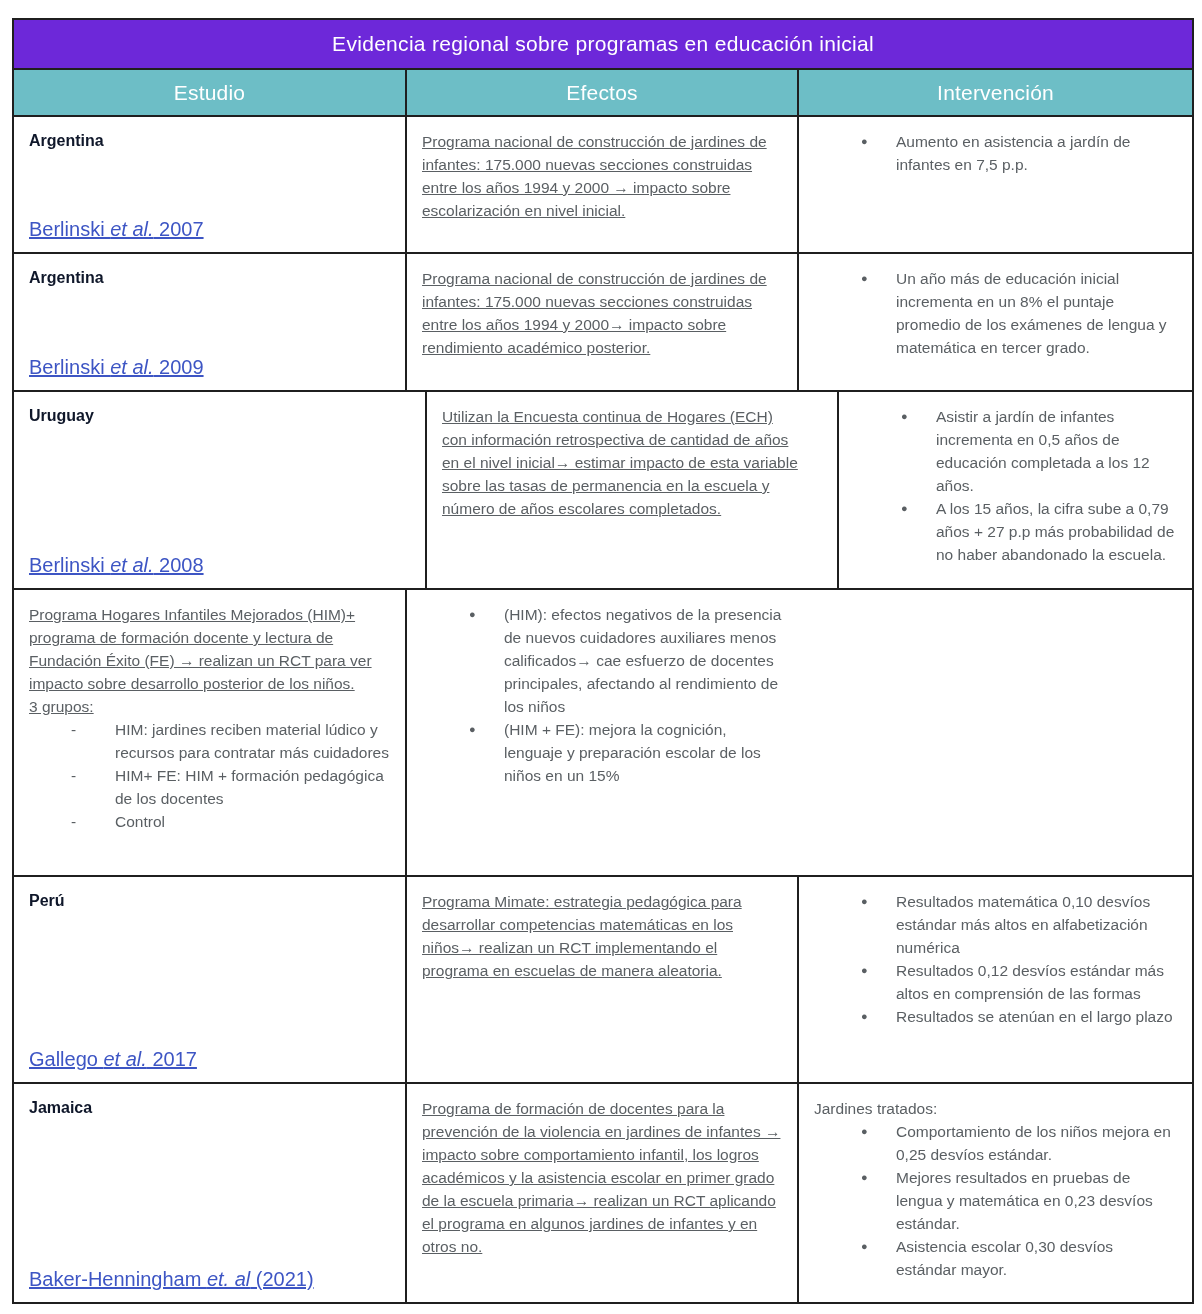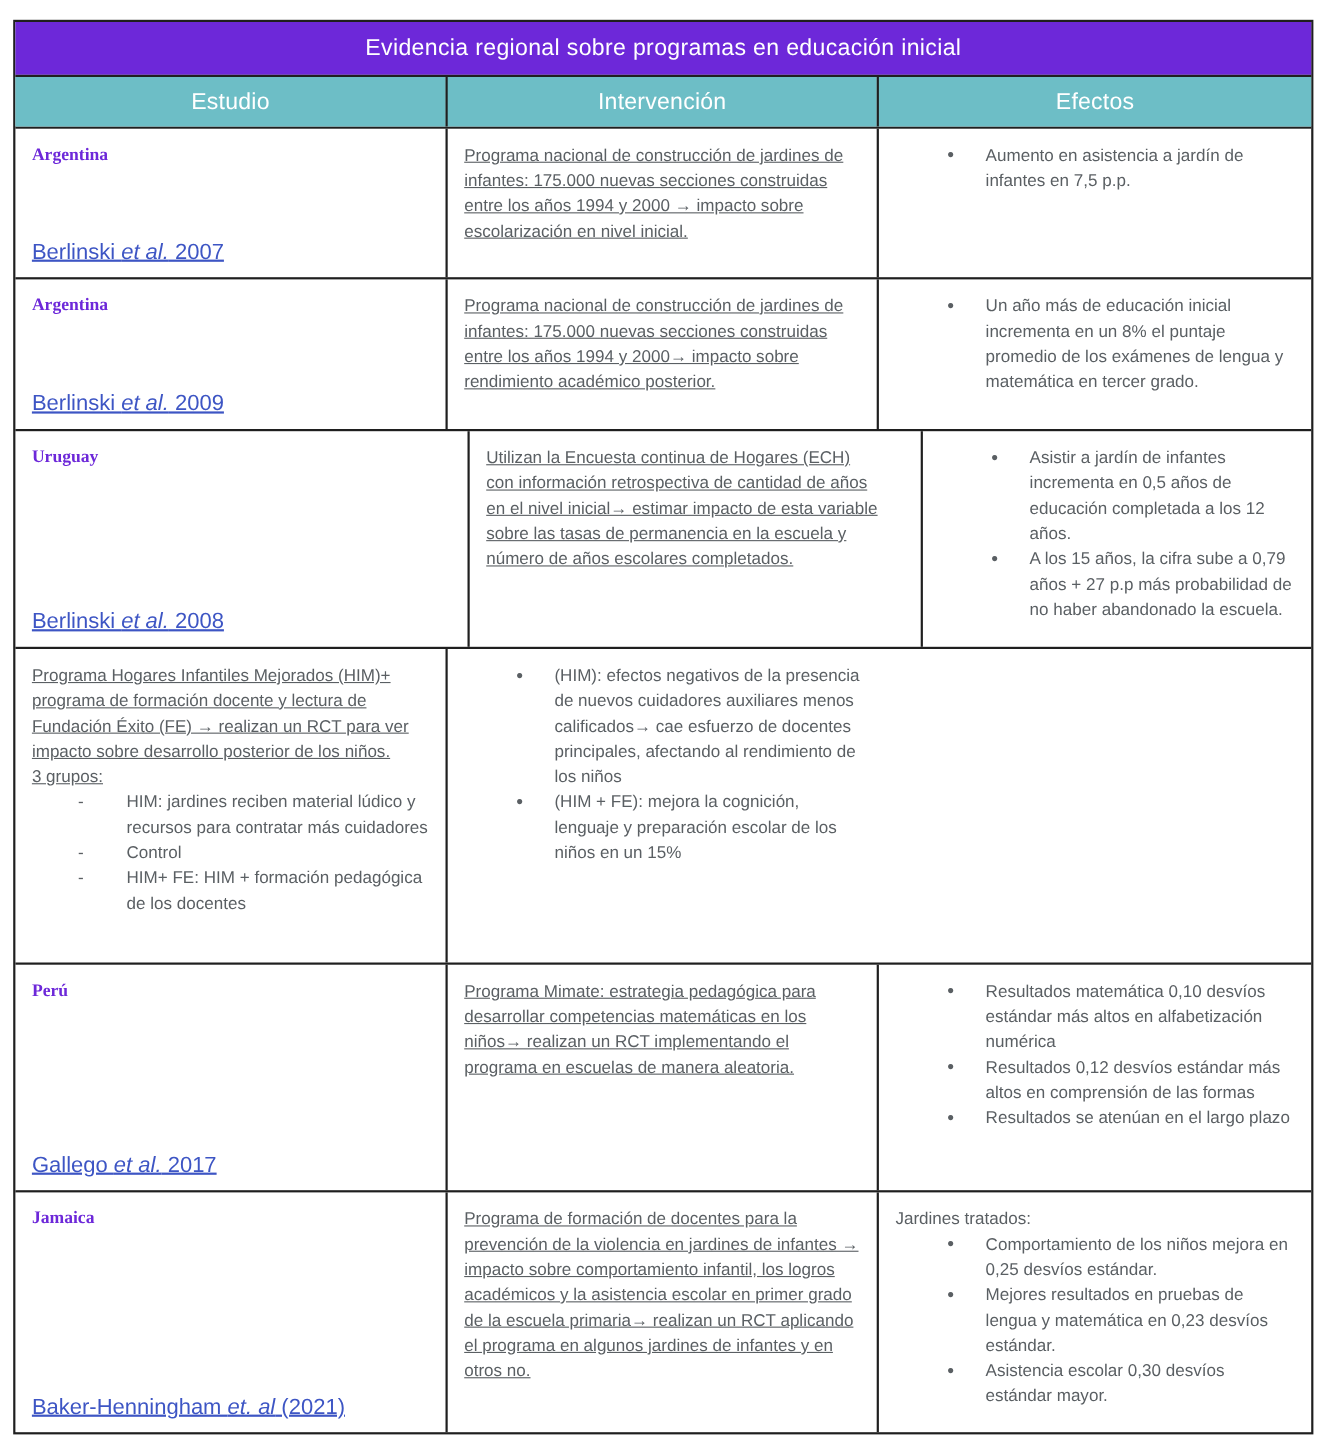--- a/index.html
+++ b/index.html
@@ -32,21 +32,21 @@
     display:grid;grid-template-columns:391px 392px 1fr;
     border-top:2px solid #1f1f1f;
   }
   .cell{
     padding:13px 15px 12px 15px;
     color:#5a5f63;font-size:15.5px;line-height:23px;
     box-sizing:border-box;
   }
   .cell + .cell{border-left:2px solid #1f1f1f;}
   .study-cell{display:flex;flex-direction:column;justify-content:space-between;}
-  .country{font-weight:bold;color:#6d28d9;font-size:16px;line-height:22px;font-family:Liberation Serif, serif;}
+  .country{font-weight:bold;color:#0f172a;font-size:16px;line-height:22px;}
   .study-link{
     color:#3d55c4;text-decoration:underline;font-size:20px;line-height:22px;
     cursor:pointer;display:inline-block;align-self:flex-start;
   }
   .study-link .it{font-style:italic;}
   .para{margin:0;text-decoration:underline;}
   .effects-list{list-style:none;margin:0;padding:0 0 0 46px;}
   .effects-list li{position:relative;padding-left:36px;margin:0;}
   .effects-list li::before{
     content:"●";position:absolute;left:1px;top:0px;font-size:11px;color:#5a5f63;
@@ -70,22 +70,22 @@
 <body>
 
 <div class="table-wrap">
 
   <div class="title-row">
     <span>Evidencia regional sobre programas en educación inicial</span>
   </div>
 
   <div class="head-row">
     <div class="head-cell">Estudio</div>
+    <div class="head-cell">Efectos</div>
     <div class="head-cell">Intervención</div>
-    <div class="head-cell">Efectos</div>
   </div>
 
   <div class="row r1">
     <div class="cell study-cell">
       <div class="country">Argentina</div>
       <a class="study-link"><span>Berlinski </span><span class="it">et al.</span><span> 2007</span></a>
     </div>
     <div class="cell">
       <p class="para">Programa nacional de construcción de jardines de infantes: 175.000 nuevas secciones construidas entre los años 1994 y 2000 → impacto sobre escolarización en nivel inicial.</p>
     </div>
@@ -126,22 +126,22 @@
       </ul>
     </div>
   </div>
 
   <div class="row r4">
     <div class="cell">
       <p class="para">Programa Hogares Infantiles Mejorados (HIM)+ programa de formación docente y lectura de Fundación Éxito (FE) → realizan un RCT para ver impacto sobre desarrollo posterior de los niños.</p>
       <p class="para">3 grupos:</p>
       <ul class="sub-list">
         <li>HIM: jardines reciben material lúdico y recursos para contratar más cuidadores</li>
+        <li>HIM+ FE: HIM + formación pedagógica de los docentes</li>
         <li>Control</li>
-        <li>HIM+ FE: HIM + formación pedagógica de los docentes</li>
       </ul>
     </div>
     <div class="cell">
       <ul class="effects-list">
         <li>(HIM): efectos negativos de la presencia de nuevos cuidadores auxiliares menos calificados→ cae esfuerzo de docentes principales, afectando al rendimiento de los niños</li>
         <li>(HIM + FE): mejora la cognición, lenguaje y preparación escolar de los niños en un 15%</li>
       </ul>
     </div>
   </div>
 

